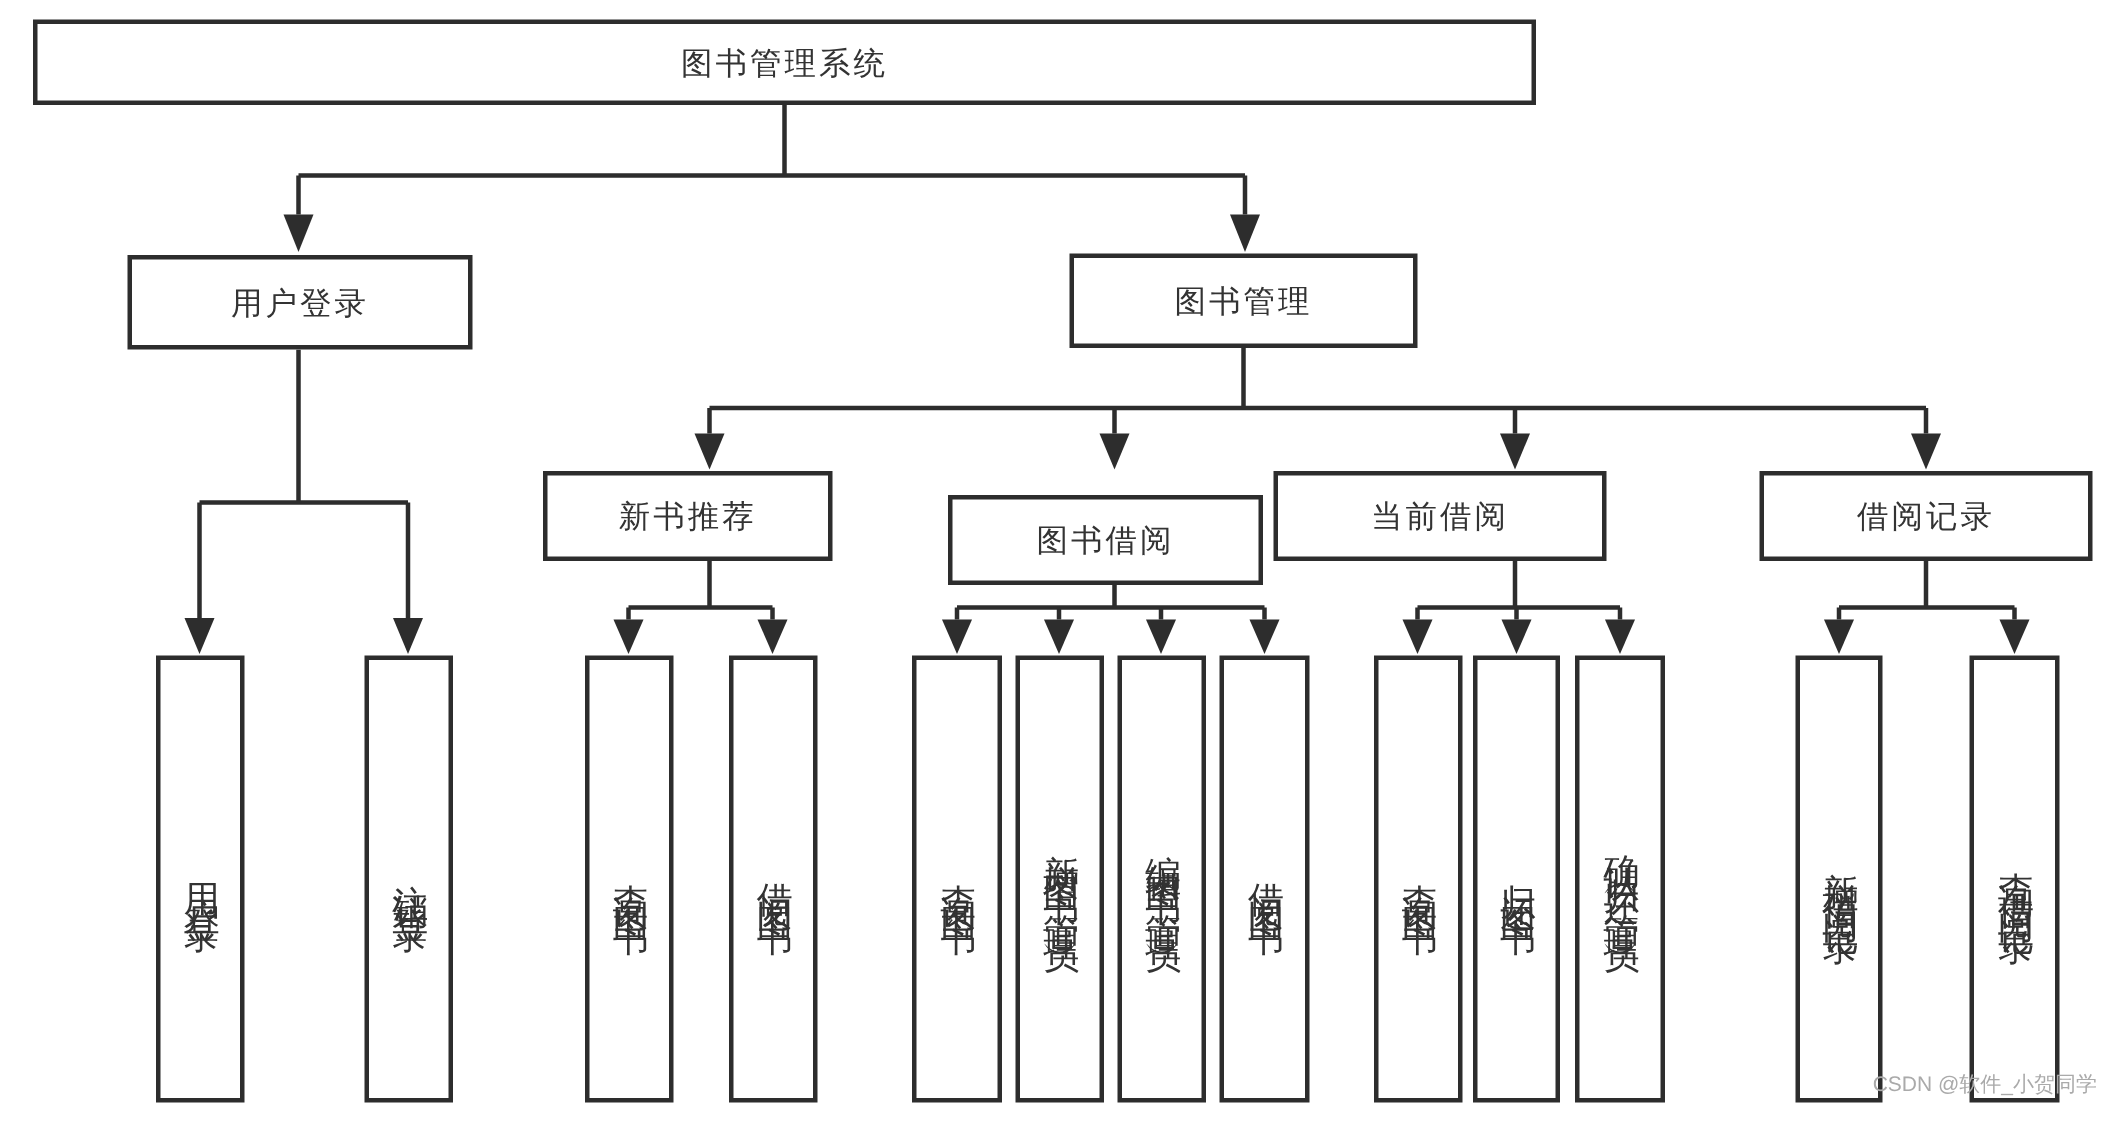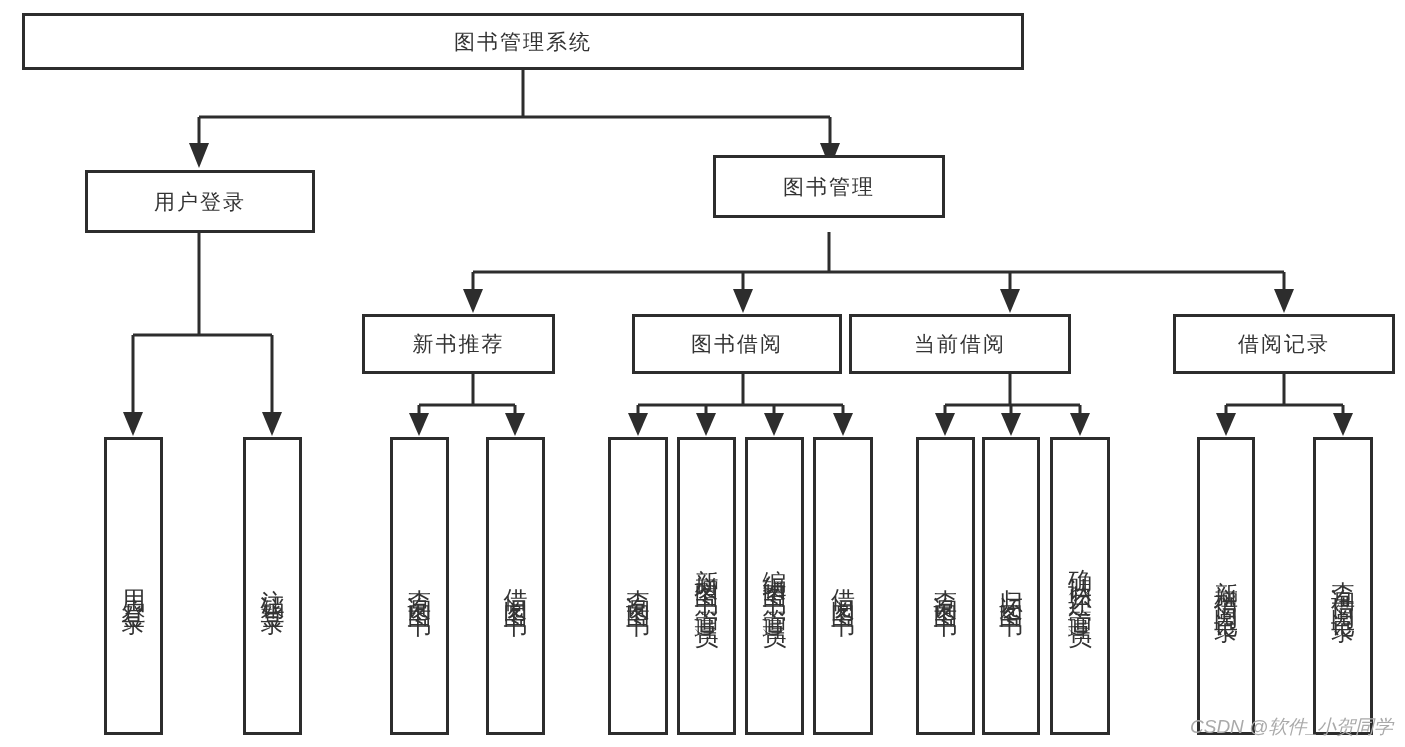--- a/index.html
+++ b/index.html
@@ -43,25 +43,24 @@
     text-orientation: mixed;
     font-size: 24px;
     letter-spacing: 8px;
     color: #333333;
   }
   #watermark {
     position: absolute;
     left: 1185px;
     top: 714px;
     width: 213px;
-    font-size: 19px;
+    font-size: 14px;
     color: #aaaaaa;
     white-space: nowrap;
-    text-align: center;
-    font-style: italic;
+    text-align: right;
   }
   .edge {
     stroke: #2d2d2d;
     stroke-width: 3;
     fill: none;
   }
   .arrow {
     fill: #2d2d2d;
     stroke: none;
   }
@@ -114,28 +113,28 @@
     </g>
   </svg>
 
   <div class="box h" style="left:22px;top:13px;width:1002px;height:57px">
     <span>图书管理系统</span>
   </div>
 
   <div class="box h" style="left:85px;top:170px;width:230px;height:63px">
     <span>用户登录</span>
   </div>
-  <div class="box h" style="left:713px;top:155px;width:232px;height:63px">
+  <div class="box h" style="left:713px;top:169px;width:232px;height:63px">
     <span>图书管理</span>
   </div>
 
   <div class="box h" style="left:362px;top:314px;width:193px;height:60px">
     <span>新书推荐</span>
   </div>
-  <div class="box h" style="left:632px;top:314px;width:210px;height:60px">
+  <div class="box h" style="left:632px;top:330px;width:210px;height:60px">
     <span>图书借阅</span>
   </div>
   <div class="box h" style="left:849px;top:314px;width:222px;height:60px">
     <span>当前借阅</span>
   </div>
   <div class="box h" style="left:1173px;top:314px;width:222px;height:60px">
     <span>借阅记录</span>
   </div>
 
   <div class="box v" style="left:104px;top:437px;width:59px;height:298px">

